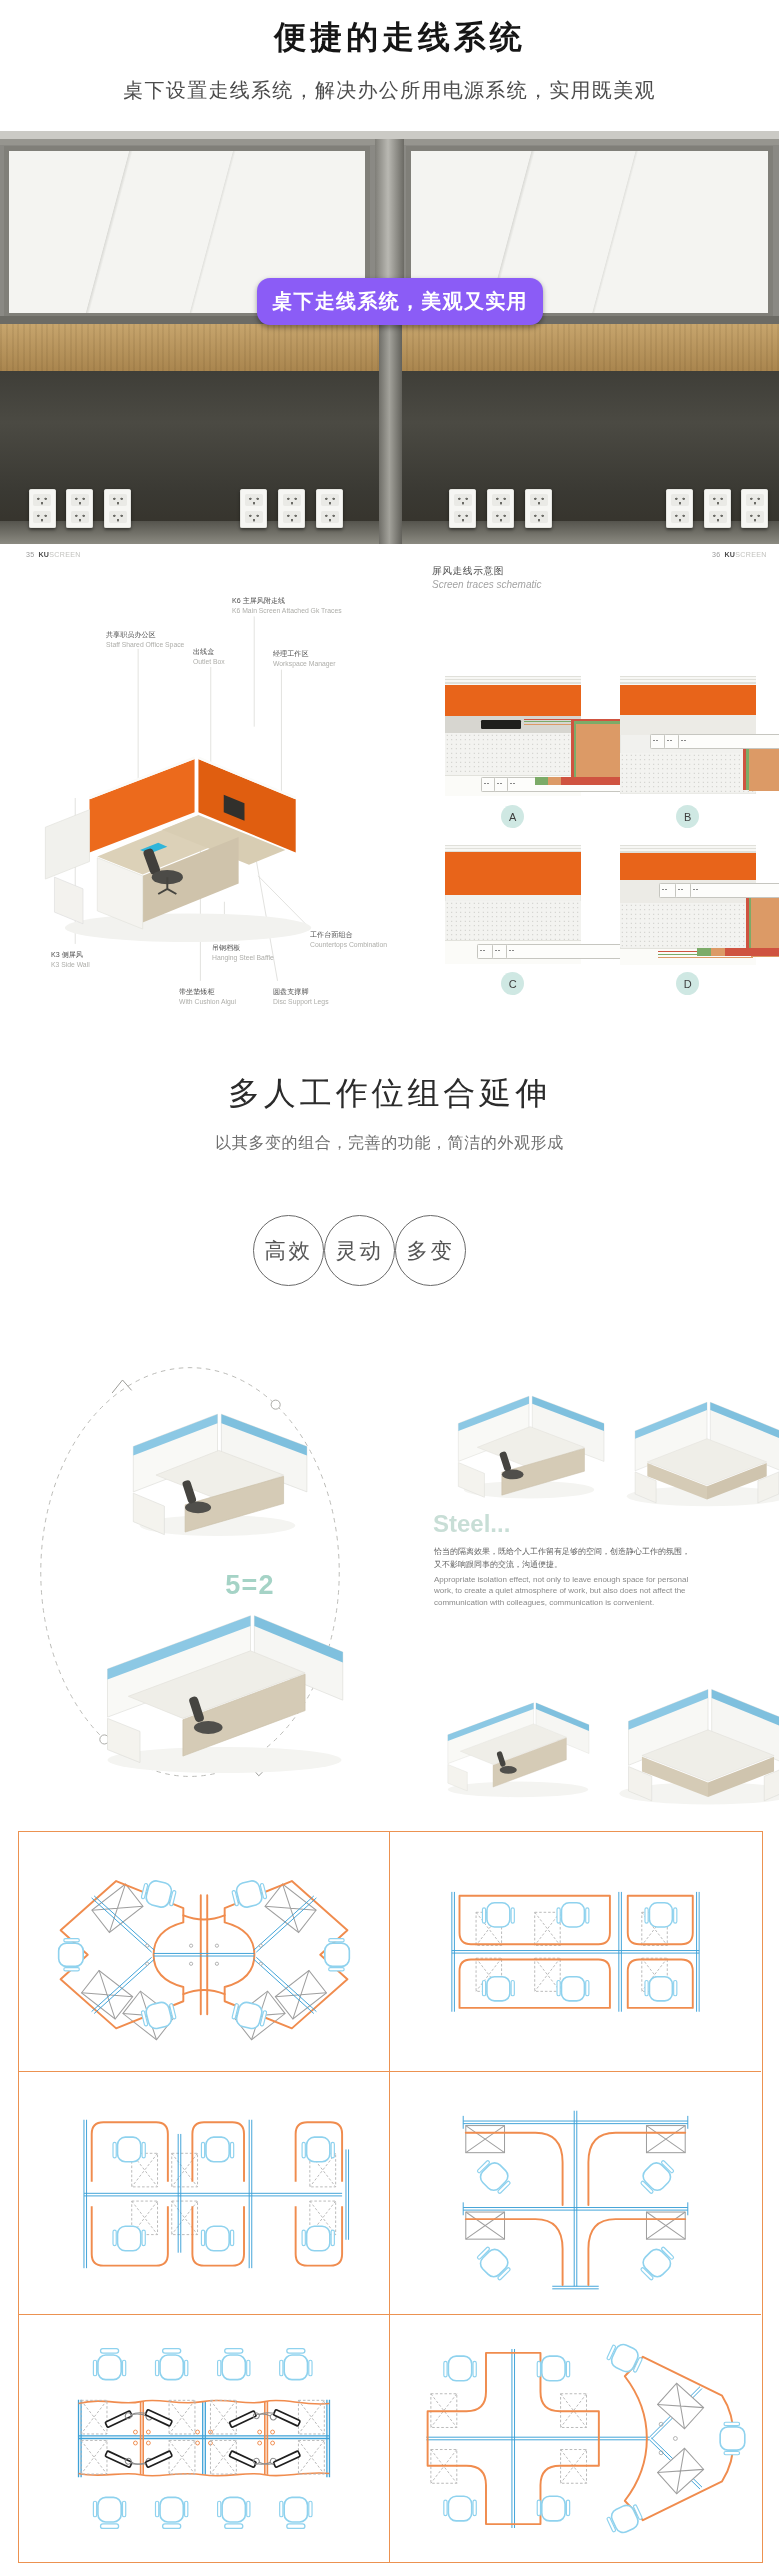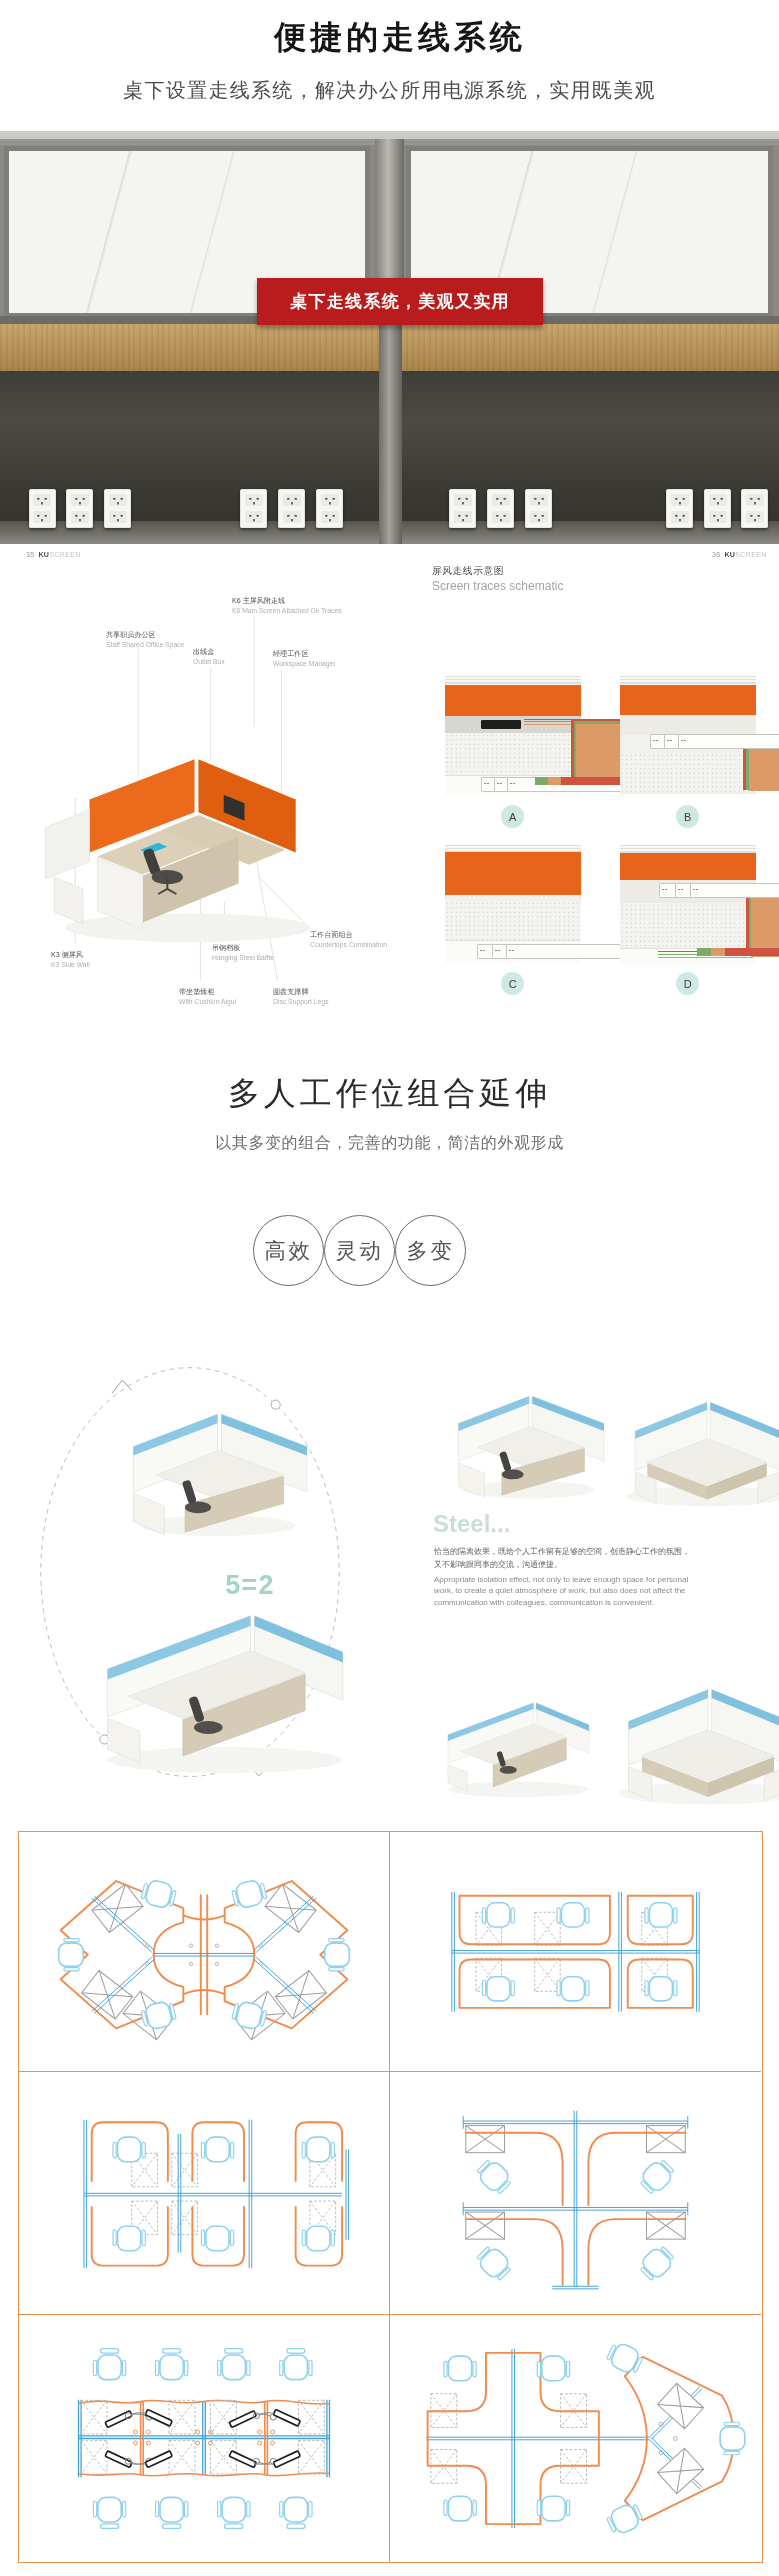--- a/index.html
+++ b/index.html
@@ -33,31 +33,31 @@
                background:linear-gradient(90deg,#7f7e78,#b9b8b2 45%,#6b6a64);}
   .ph-pole-bot{top:185px;left:379px;width:23.4px;height:228px;
                background:linear-gradient(90deg,#6f6e68,#a3a29b 45%,#62615b);}
   .sock-lg{position:absolute;top:358px;width:27px;height:39px;background:#f6f6f3;border-radius:2.6px;
            box-shadow:0 1.9px 3.2px rgba(0,0,0,.45), inset 0 0 0 0.6px #d8d8d2;}
   .sock-lg::before,.sock-lg::after{content:"";position:absolute;left:4.5px;right:4.5px;height:11.7px;border-radius:1.9px;
            background:radial-gradient(circle at 30% 40%,#6b6b66 1px,transparent 1.4px),
                       radial-gradient(circle at 70% 40%,#6b6b66 1px,transparent 1.4px),
                       radial-gradient(circle at 50% 78%,#6b6b66 1px,transparent 1.4px),#eaeae6;}
   .sock-lg::before{top:5.2px}.sock-lg::after{bottom:5.2px}
-  .red-banner{top:147px;left:257px;width:286px;height:47px;background:#b91c1c;color:#fff;
-              display:flex;align-items:center;justify-content:center;font-size:17px;font-weight:700;
-              letter-spacing:1.3px;box-shadow:0 2.6px 5.2px rgba(0,0,0,.35);}
+  .red-banner{top:147px;left:257px;width:286px;height:47px;background:#8b5cf6;color:#fff;
+              display:flex;align-items:center;justify-content:center;font-size:20px;font-weight:700;
+              letter-spacing:1.3px;box-shadow:0 2.6px 5.2px rgba(0,0,0,.35);border-radius:13px;}
   
   .pagefoot{font-size:7.1px;letter-spacing:0.3px;top:551px;}
   .pagefoot .num{color:#9a9a9a;margin-right:3.9px;}
   .pagefoot .b1{color:#4b4b4b;font-weight:700;}
   .pagefoot .b2{color:#c2c2be;}
   
   .sch-cn{left:432px;top:565px;font-size:9.7px;color:#4a4a4a;letter-spacing:0.6px;}
-  .sch-en{left:432px;top:579px;font-size:12px;color:#a3a3a3;}
+  .sch-en{left:432px;top:579px;font-size:10px;color:#a3a3a3;font-style:italic;}
   .ann{position:absolute;line-height:10.4px;white-space:nowrap;}
   .ann .cn{font-size:7.1px;color:#4f4f4f;}
   .ann .en{font-size:6.8px;color:#aeaeaa;}
   
   .panel{position:absolute;width:136px;height:118px;background:#f1f1ee;box-shadow:inset 0 0 0 0.6px #e3e3de;}
   .panel>div{position:absolute;left:0;width:136px;}
   .rails{top:0;height:9px;background:repeating-linear-gradient(180deg,#e0e0da 0 1.3px,#f7f7f4 1.3px 3.2px);}
   .oband{background:#e8641a;}
   .perf{background-color:#f3f3f0;background-image:radial-gradient(circle,#bcbcb6 0.6px,transparent 0.9px);
         background-size:4.5px 4.5px;}

